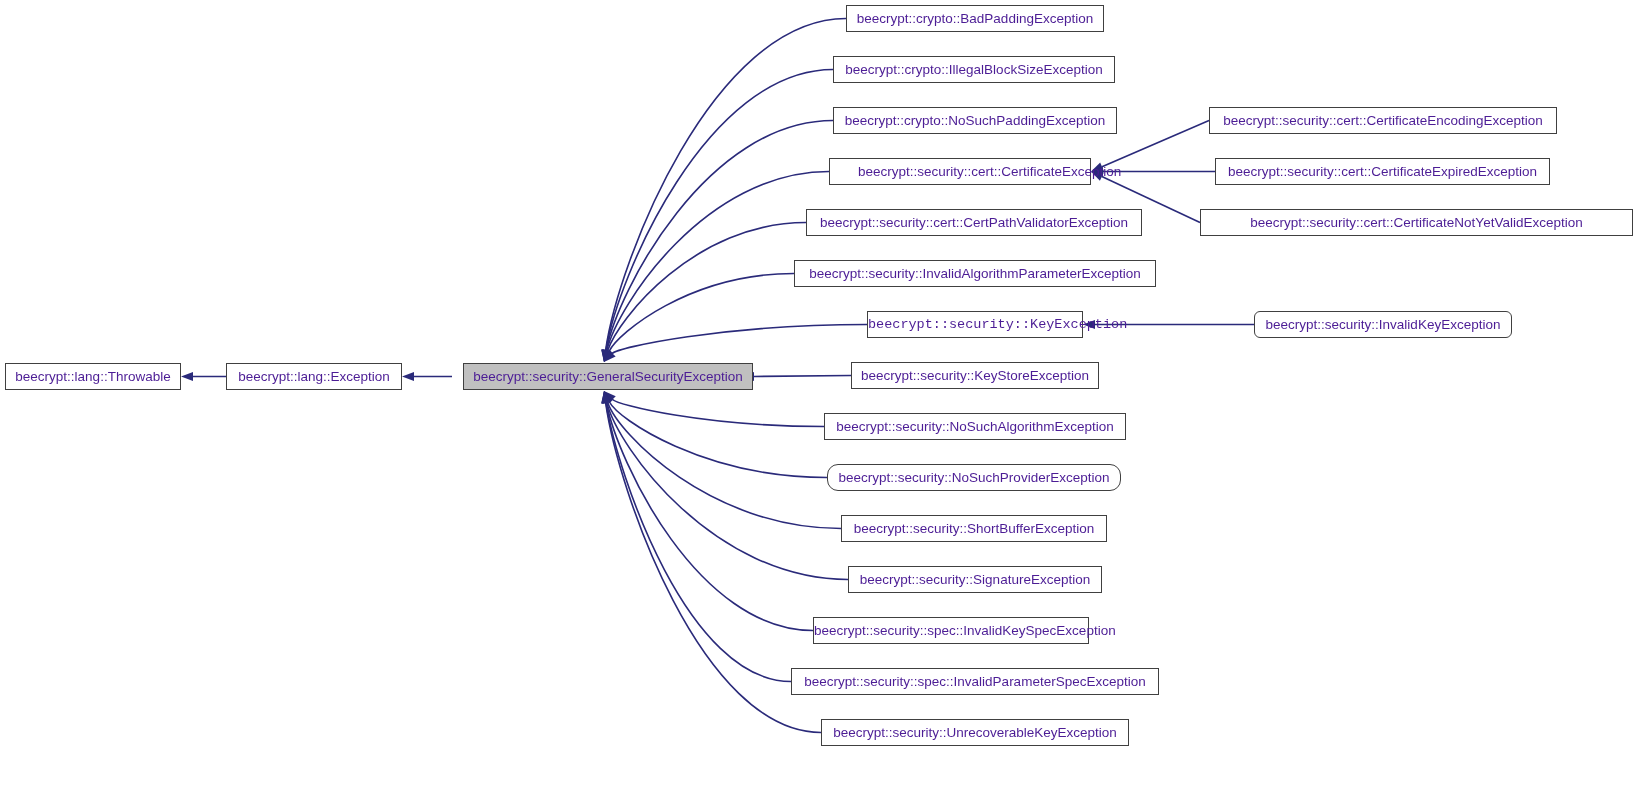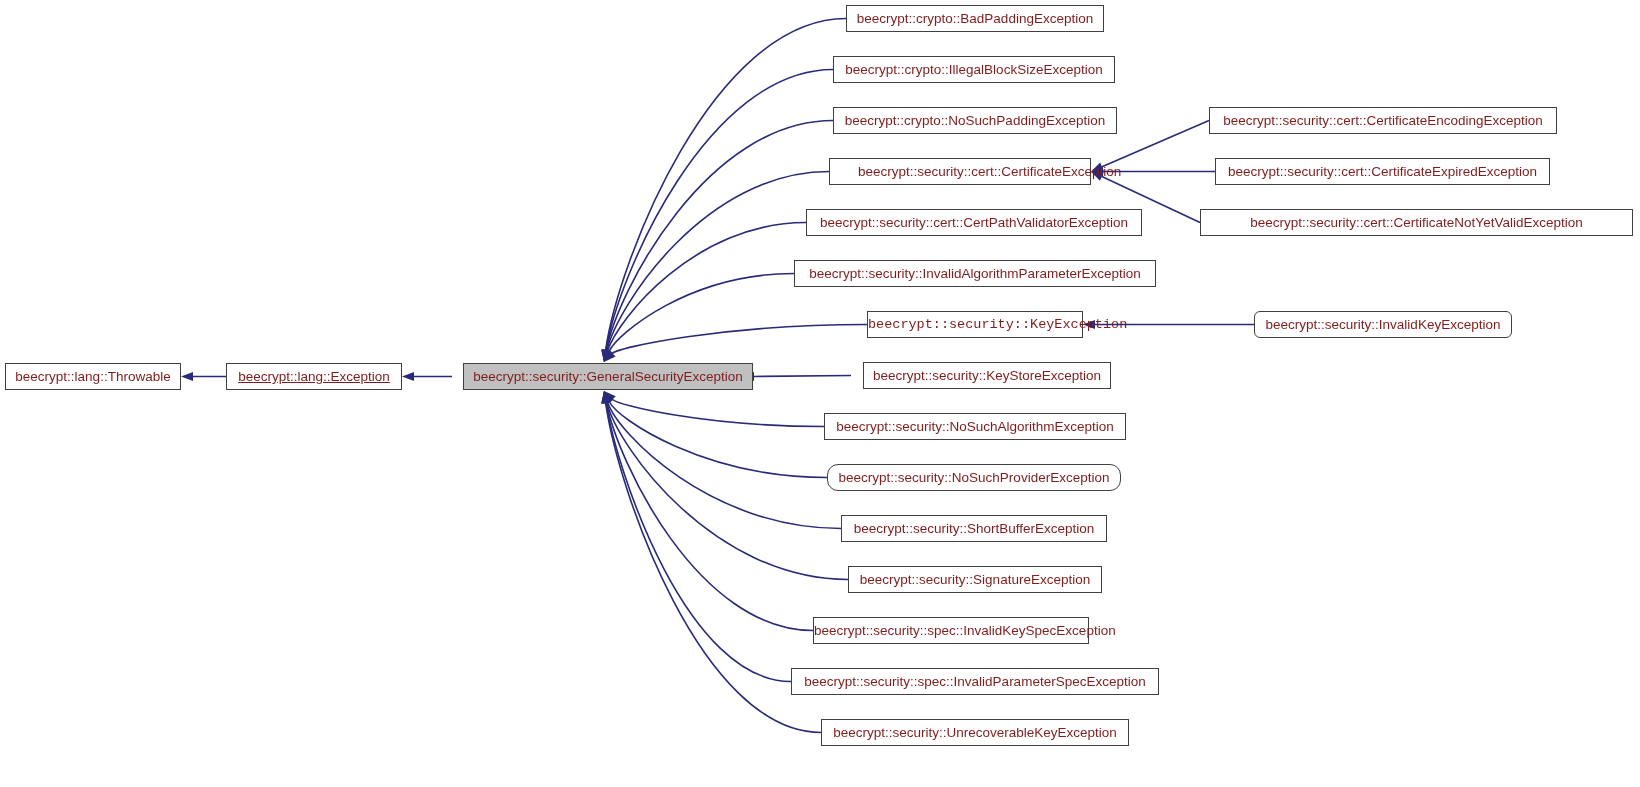--- a/index.html
+++ b/index.html
@@ -21,21 +21,21 @@
     width: 1640px;
     height: 787px;
     pointer-events: none;
   }
   .node {
     position: absolute;
     box-sizing: border-box;
     height: 27px;
     border: 1px solid #404040;
     background: #ffffff;
-    color: #7f1d1d;
+    color: #4c1d95;
     font-size: 13.5px;
     line-height: 25px;
     text-align: center;
     white-space: nowrap;
     letter-spacing: 0px;
     z-index: 2;
   }
   .node.highlight {
     background: #c0c0c0;
     border-color: #404040;
@@ -106,30 +106,30 @@
       <polygon points="1091,171.5 1100.1902268684785,162.5166971493832 1103.8401798451923,170.96168638962357" fill="#2a2a7a"></polygon>
       <g></g>
       <polygon points="1091,171.5 1103,166.9 1103,176.1" fill="#2a2a7a"></polygon>
       <g></g>
       <polygon points="1091,171.5 1103.8185545371775,172.41905363140918 1099.9196398549243,180.75202814838158" fill="#2a2a7a"></polygon>
       <g></g>
       <polygon points="1083,324.5 1095,319.9 1095,329.1" fill="#2a2a7a"></polygon>
     </svg>
   <div id="node-layer">
       <div class="node" style="left: 5px; top: 363px; width: 176px;">beecrypt::lang::Throwable</div>
-      <div class="node" style="left: 226px; top: 363px; width: 176px; text-decoration: underline;">beecrypt::lang::Exception</div>
+      <div class="node" style="left: 226px; top: 363px; width: 176px;">beecrypt::lang::Exception</div>
       <div class="node highlight" style="left: 452px; top: 363px; width: 290px;">beecrypt::security::GeneralSecurityException</div>
       <div class="node" style="left: 846px; top: 5px; width: 258px;">beecrypt::crypto::BadPaddingException</div>
       <div class="node" style="left: 833px; top: 56px; width: 282px;">beecrypt::crypto::IllegalBlockSizeException</div>
       <div class="node" style="left: 833px; top: 107px; width: 284px;">beecrypt::crypto::NoSuchPaddingException</div>
       <div class="node" style="left: 829px; top: 158px; width: 262px; padding-left: 28px;">beecrypt::security::cert::CertificateException</div>
       <div class="node" style="left: 806px; top: 209px; width: 336px;">beecrypt::security::cert::CertPathValidatorException</div>
       <div class="node" style="left: 794px; top: 260px; width: 362px;">beecrypt::security::InvalidAlgorithmParameterException</div>
       <div class="node" style="left: 867px; top: 311px; width: 216px; font-family: Liberation Mono, monospace;">beecrypt::security::KeyException</div>
-      <div class="node" style="left: 851px; top: 362px; width: 248px; margin-left: 12px;">beecrypt::security::KeyStoreException</div>
+      <div class="node" style="left: 851px; top: 362px; width: 248px;">beecrypt::security::KeyStoreException</div>
       <div class="node" style="left: 824px; top: 413px; width: 302px;">beecrypt::security::NoSuchAlgorithmException</div>
       <div class="node" style="left: 827px; top: 464px; width: 294px; border-radius: 11px;">beecrypt::security::NoSuchProviderException</div>
       <div class="node" style="left: 841px; top: 515px; width: 266px;">beecrypt::security::ShortBufferException</div>
       <div class="node" style="left: 848px; top: 566px; width: 254px;">beecrypt::security::SignatureException</div>
       <div class="node" style="left: 813px; top: 617px; width: 276px;">beecrypt::security::spec::InvalidKeySpecException</div>
       <div class="node" style="left: 791px; top: 668px; width: 368px;">beecrypt::security::spec::InvalidParameterSpecException</div>
       <div class="node" style="left: 821px; top: 719px; width: 308px;">beecrypt::security::UnrecoverableKeyException</div>
       <div class="node" style="left: 1209px; top: 107px; width: 348px;">beecrypt::security::cert::CertificateEncodingException</div>
       <div class="node" style="left: 1215px; top: 158px; width: 335px;">beecrypt::security::cert::CertificateExpiredException</div>
       <div class="node" style="left: 1200px; top: 209px; width: 433px;">beecrypt::security::cert::CertificateNotYetValidException</div>

